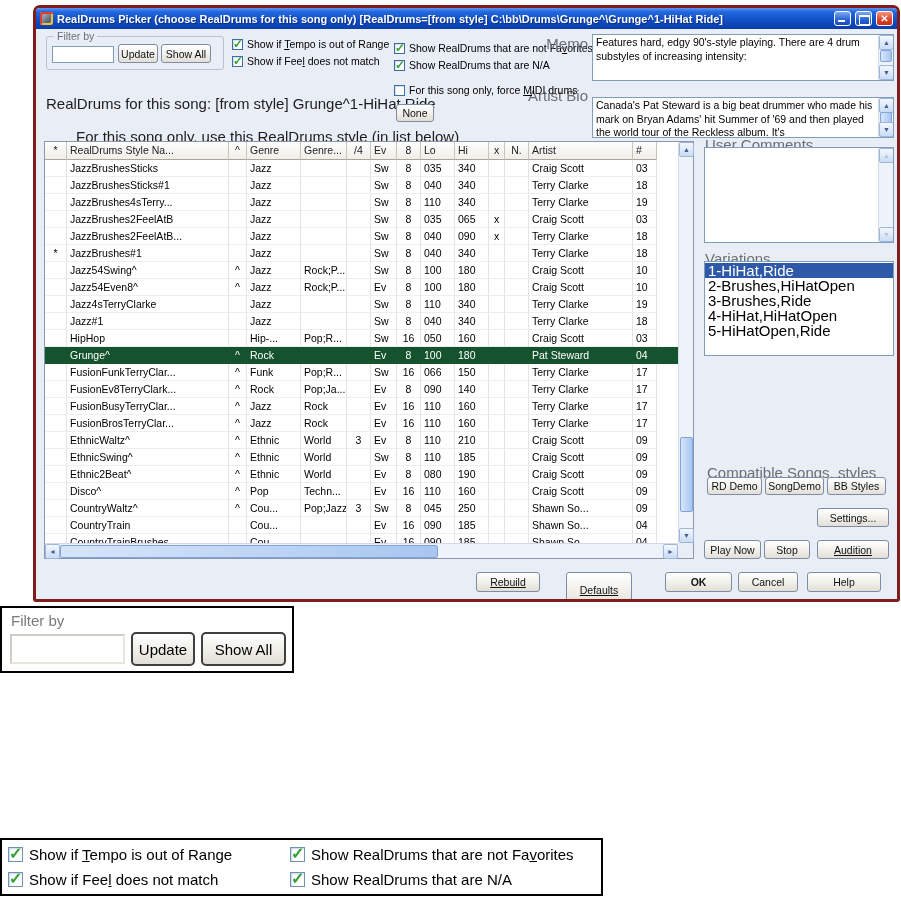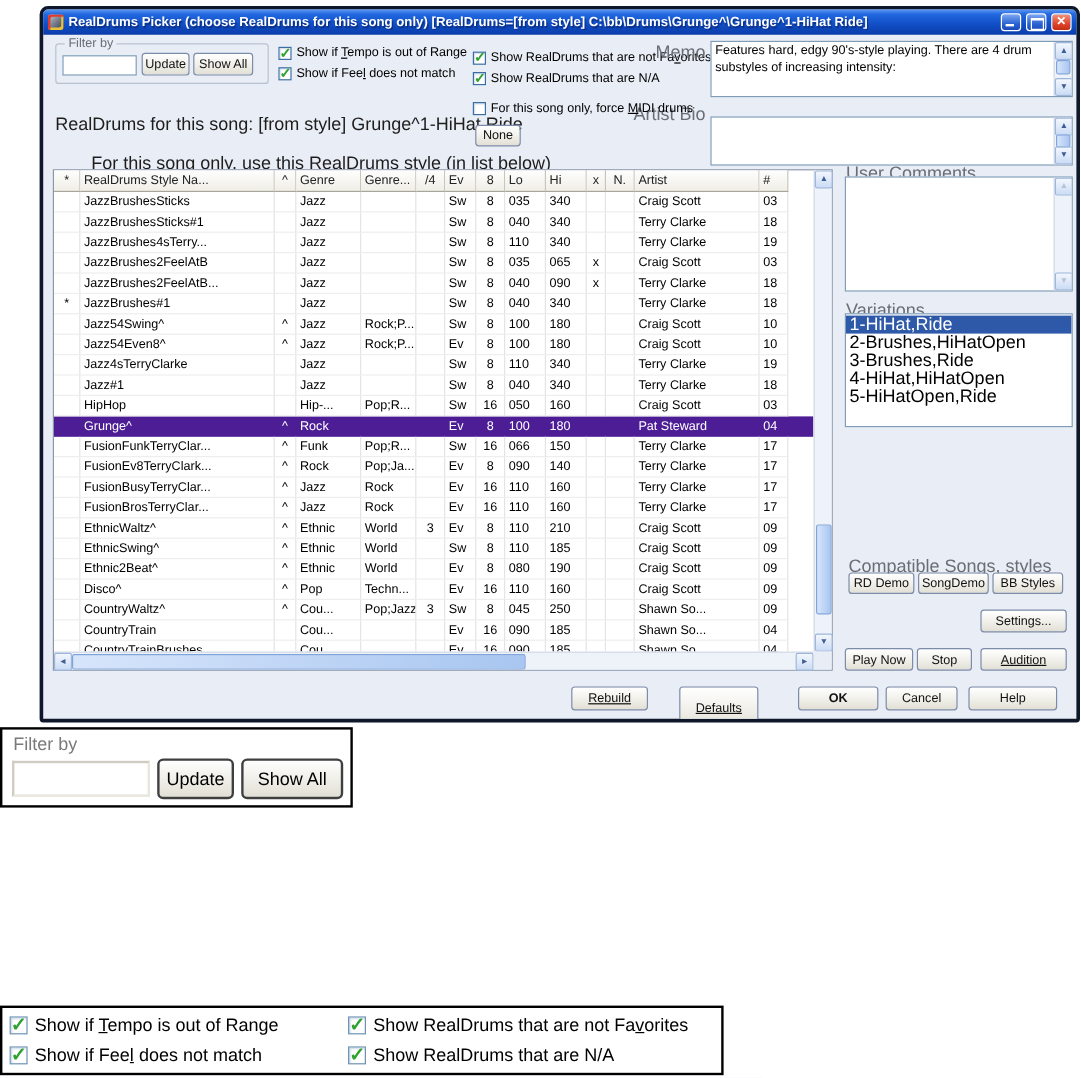--- a/index.html
+++ b/index.html
@@ -1,21 +1,21 @@
 <!DOCTYPE html>
 <html><head>
 <meta charset="utf-8">
 <style>
   * { box-sizing: border-box; margin: 0; padding: 0; }
   html,body { width: 901px; height: 898px; background: #fff; font-family: "Liberation Sans", sans-serif; }
   body { position: relative; overflow: hidden; }
 
   
   .dialog { position: absolute; left: 33px; top: 5px; width: 867px; height: 597px;
-            border: 3px solid #0f172a; border-radius: 7px 7px 3px 3px; background: #E9EDF5; }
+            border: 3px solid #7f1d1d; border-radius: 7px 7px 3px 3px; background: #E9EDF5; }
   .titlebar { height: 21px; display: flex; align-items: center; gap: 4px; padding: 0 4px;
               border-radius: 4px 4px 0 0;
               background: linear-gradient(180deg,#5A96F2 0%,#2268DF 18%,#1250C8 55%,#0B3CAA 100%); }
   .title-icon { width: 13px; height: 13px; border-radius: 2px; flex: 0 0 auto;
                 background: linear-gradient(135deg,#C8CDD6 0%,#6E7686 55%,#3A404C 100%);
                 box-shadow: inset 2px 2px 0 #E23B2E, inset -2px -2px 0 #E8C23A; }
   .title-text { color: #fff; font-size: 11px; font-weight: bold; white-space: nowrap; overflow: hidden;
                 text-shadow: 1px 1px 1px #0A2C7E; flex: 1 1 auto; }
   .tb-btn { width: 17px; height: 15px; border: 1px solid #fff; border-radius: 3px; flex: 0 0 auto;
             background: linear-gradient(180deg,#7CA7F2,#2B63D2 60%,#1A4BB8); position: relative; }
@@ -56,21 +56,21 @@
   .rd-table { position: absolute; left: 8px; top: 112px; width: 650px; height: 418px;
               border: 1px solid #8A97AC; background: #fff;
               --cols: 22px 162px 18px 54px 46px 24px 26px 24px 34px 34px 16px 24px 104px 24px; }
   .thead { position: absolute; left: 0; top: 0; right: 15px; height: 18px; display: grid; grid-template-columns: var(--cols); }
   .th { background: linear-gradient(#FEFEFD,#EFEEE7); border-right: 1px solid #C8C6BB; border-bottom: 1px solid #A8A69B;
         font-size: 10.5px; color: #222; padding: 0 3px; line-height: 17px; overflow: hidden; white-space: nowrap; }
   .tbody { position: absolute; left: 0; top: 18px; right: 15px; bottom: 15px; overflow: hidden; background: #fff; }
   .tr { display: grid; grid-template-columns: var(--cols); height: 17px; }
   .td { font-size: 10.5px; color: #000; padding: 0 3px; line-height: 16px; white-space: nowrap; overflow: hidden;
         border-right: 1px solid #E4E4E8; border-bottom: 1px solid #EEEEF1; }
-  .tr.sel { background: #4c1d95; }
+  .tr.sel { background: #14532d; }
   .tr.sel .td { color: #fff; border-color: transparent; }
   .th:nth-child(1), .td:nth-child(1), .th:nth-child(3), .td:nth-child(3),
   .th:nth-child(6), .td:nth-child(6), .th:nth-child(8), .td:nth-child(8),
   .th:nth-child(11), .td:nth-child(11), .th:nth-child(12), .td:nth-child(12) { text-align: center; }
 
   
   .sbv { position: absolute; top: 0; right: 0; width: 15px; bottom: 15px; background: #EEF2F9; border-left: 1px solid #D4DAE4; }
   .sbh { position: absolute; left: 0; right: 15px; bottom: 0; height: 15px; background: #EEF2F9; border-top: 1px solid #D4DAE4; }
   .sb-btn { position: absolute; width: 15px; height: 15px; background: linear-gradient(#F3F7FE,#CBDCF5);
             border: 1px solid #9EB6DC; border-radius: 2px; color: #3F5E94; font-size: 7px; line-height: 13px; text-align: center; }
@@ -142,20 +142,21 @@
       <div class="tb-text">Features hard, edgy 90's-style playing.  There are 4 drum substyles of increasing intensity:</div>
       <div class="mini-sb">
         <div class="sb-btn" style="top:0;">▲</div>
         <div class="sb-thumb" style="left:1px;width:12px;top:15px;height:12px;"></div>
         <div class="sb-btn" style="bottom:0;">▼</div>
       </div>
     </div>
 
     <div class="lbl" style="left:474px;top:58px;width:78px;text-align:right;">Artist Bio</div>
     <div class="textbox" style="left:556px;top:68px;width:302px;height:41px;">
+      <div class="tb-text">Canada's Pat Steward is a big beat drummer who made his mark on Bryan Adams' hit Summer of '69 and then played the world tour of the Reckless album.  It's</div>
       <div class="mini-sb">
         <div class="sb-btn" style="top:0;">▲</div>
         <div class="sb-thumb" style="left:1px;width:12px;top:14px;height:11px;"></div>
         <div class="sb-btn" style="bottom:0;">▼</div>
       </div>
     </div>
 
     <div class="lbl dark" style="left:10px;top:66px;">RealDrums for this song: [from style] Grunge^1-HiHat,Ride</div>
 
     <label class="cb" style="left:358px;top:55px;">

